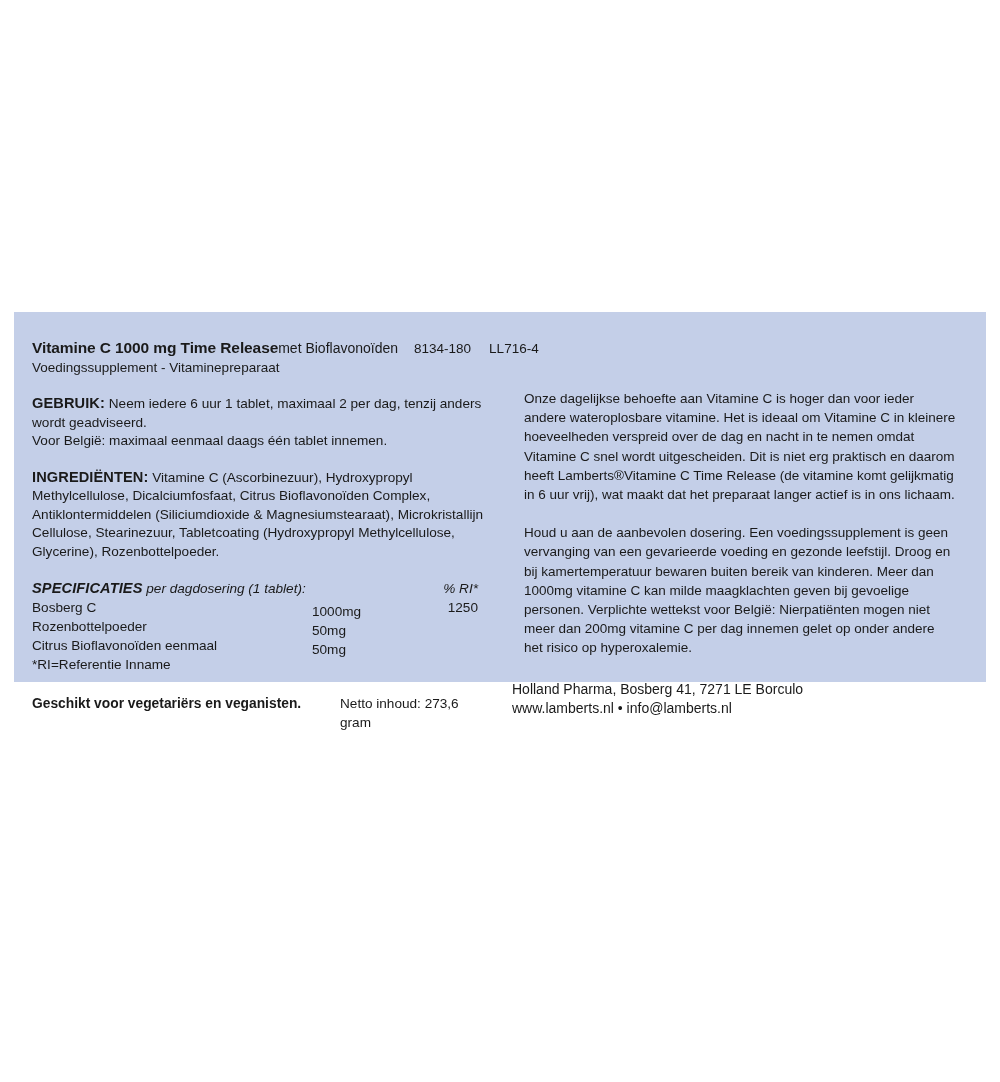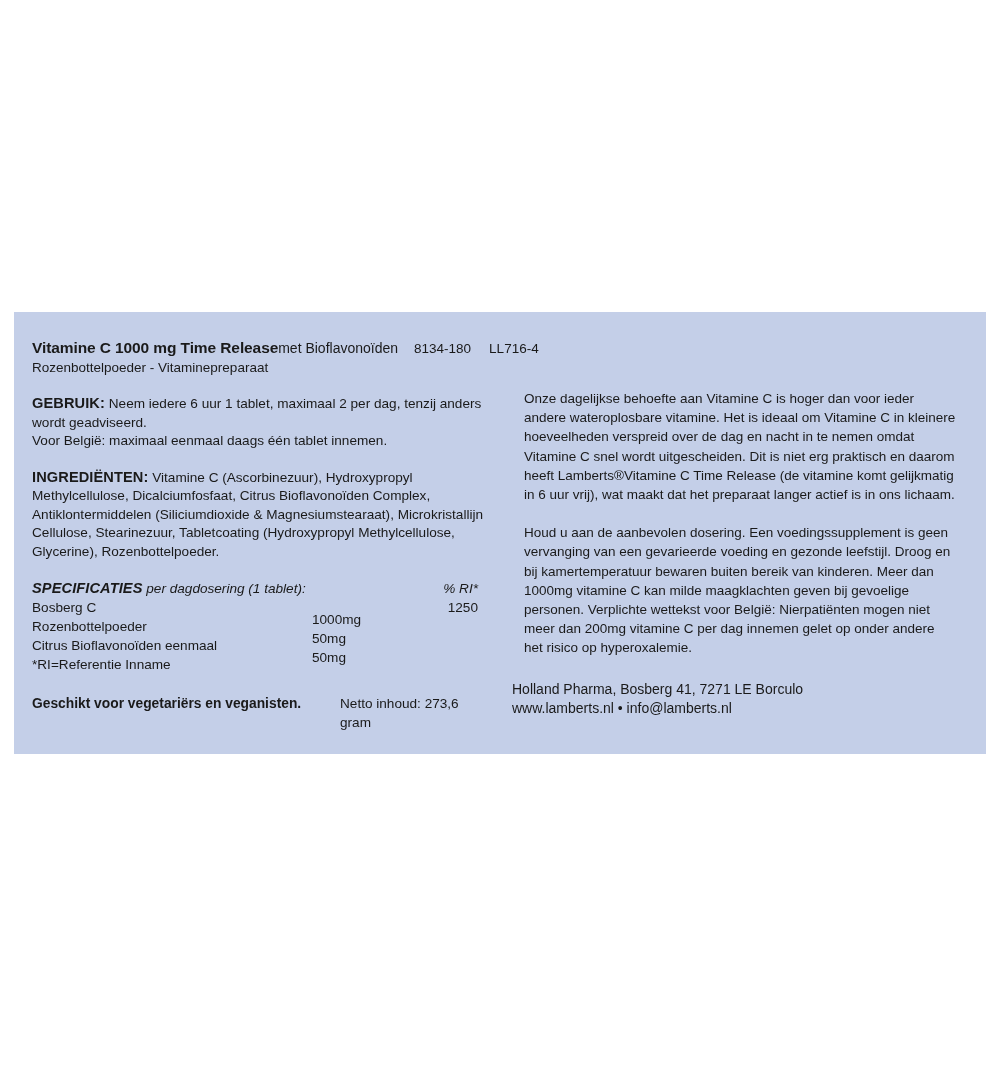--- a/index.html
+++ b/index.html
@@ -13,21 +13,21 @@
     font-family: "Liberation Sans", sans-serif;
     color: #1a1a1a;
     position: relative;
     overflow: hidden;
   }
   .label-panel {
     position: absolute;
     left: 14px;
     top: 312px;
     width: 972px;
-    height: 442px;
+    height: 370px;
     background: #c4cfe8;
   }
   .inner {
     position: absolute;
     left: 18px;
     top: 26px;
     width: 936px;
   }
   .cols {
     display: flex;
@@ -107,21 +107,21 @@
   }
   .spec-row {
     position: relative;
     font-size: 13.6px;
     line-height: 19px;
     height: 19px;
   }
   .spec-row .amount {
     position: absolute;
     left: 280px;
-    top: 12px;
+    top: 4px;
   }
   .spec-row .pct {
     position: absolute;
     right: 14px;
     top: 0;
     text-align: left;
   }
   .spec-note {
     font-size: 13.6px;
     line-height: 19px;
@@ -163,21 +163,21 @@
 </style>
 </head>
 <body>
 
 <div class="label-panel">
   <div class="inner">
 
     <div class="header-line1">
       <span class="prod">Vitamine C 1000 mg Time Release</span><span class="sub">met Bioflavonoïden</span><span class="code">8134-180</span><span class="code2">LL716-4</span>
     </div>
-    <div class="header-line2">Rozenbottelpoeder - Vitaminepreparaat</div>
+    <div class="header-line2">Voedingssupplement - Vitaminepreparaat</div>
 
     <div class="cols">
 
       <div class="col-left">
 
         <div class="block">
           <p><span class="lead">GEBRUIK:</span> <span>Neem iedere 6 uur 1 tablet, maximaal 2 per dag, tenzij anders wordt geadviseerd.</span></p>
           <p>Voor België: maximaal eenmaal daags één tablet innemen.</p>
         </div>
 

